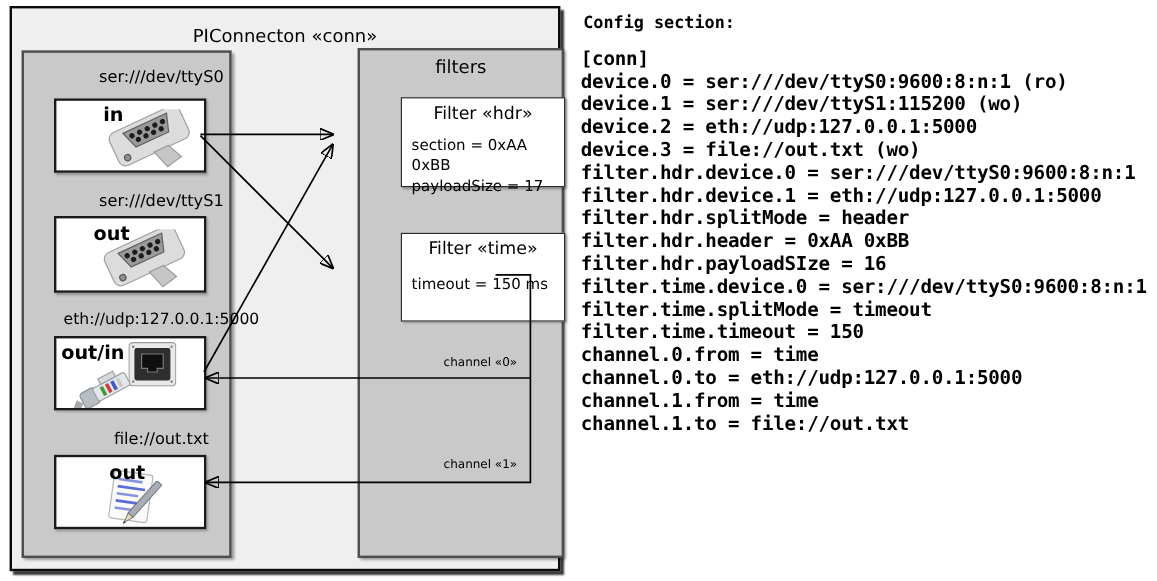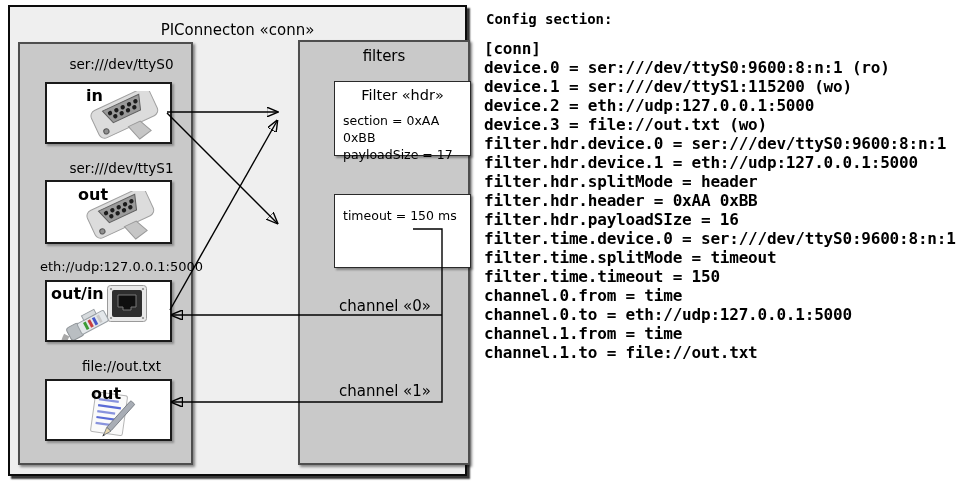--- a/index.html
+++ b/index.html
@@ -14,35 +14,35 @@
                font-size:15px;margin-top:12px;}
 
   
   .panel{position:absolute;box-sizing:border-box;background:#c9c9c9;border:2px solid #4e4e4e;
          box-shadow:2px 2px 2.5px rgba(0,0,0,0.45);}
   .devices-panel{left:18px;top:42px;width:175px;height:423px;}
   .filters-panel{left:253px;top:40px;width:172px;height:425px;margin-left:45px;}
   .panel-title{position:absolute;left:0;top:5px;width:100%;text-align:center;font-size:15px;}
 
   
-  .dev-label{position:absolute;left:16px;width:100%;text-align:center;font-size:13.5px;white-space:nowrap;}
+  .dev-label{position:absolute;left:0;width:100%;text-align:center;font-size:13.5px;white-space:nowrap;padding-left:29px;}
   .dev-label.small{font-size:13px;}
   .dev-box{position:absolute;left:25px;width:127px;box-sizing:border-box;background:#ffffff;
            border:2px solid #1a1a1a;overflow:hidden;
            box-shadow:1.5px 1.5px 2px rgba(0,0,0,0.3);}
   .dev-role{position:absolute;font-size:16px;z-index:3;font-weight:bold;}
   .dev-icon{position:absolute;z-index:2;}
 
   
   .filter-box{position:absolute;left:34px;width:137px;box-sizing:border-box;background:#fff;
               border:1.8px solid #2a2a2a;box-shadow:1.5px 1.5px 2px rgba(0,0,0,0.35);}
   .filter-title{text-align:center;margin-top:5px;font-size:14.5px;}
   .filter-attrs{margin:9px 0 0 8px;font-size:12.5px;line-height:17px;}
 
-  .channel-label{position:absolute;right:37px;width:150px;text-align:right;font-size:15px;}
+  .channel-label{position:absolute;right:37px;width:150px;text-align:right;font-size:10px;}
 
   
   .arrows{position:absolute;left:0;top:0;width:964px;height:484px;pointer-events:none;z-index:10;}
   .arrows path{stroke:#000;stroke-width:1.4;fill:none;}
 
   
   .config-heading{position:absolute;left:486px;top:11px;
                   font-family:"DejaVu Sans Mono",monospace;font-weight:700;font-size:14px;}
   .config-body{position:absolute;left:484px;top:39px;margin:0;
                font-family:"DejaVu Sans Mono",monospace;font-weight:700;
@@ -154,20 +154,21 @@
 
     <div class="filter-box" style="top:39px;height:75px">
       <div class="filter-title">Filter «hdr»</div>
       <div class="filter-attrs">
         <div>section = 0xAA 0xBB</div>
         <div>payloadSize = 17</div>
       </div>
     </div>
 
     <div class="filter-box" style="top:152px;height:74px">
+      <div class="filter-title">Filter «time»</div>
       <div class="filter-attrs" style="margin-top:12px">
         <div>timeout = 150 ms</div>
       </div>
     </div>
 
     <div class="channel-label" style="top:255px">channel «0»</div>
     <div class="channel-label" style="top:340px">channel «1»</div>
   </div>
 
   <svg class="arrows">

